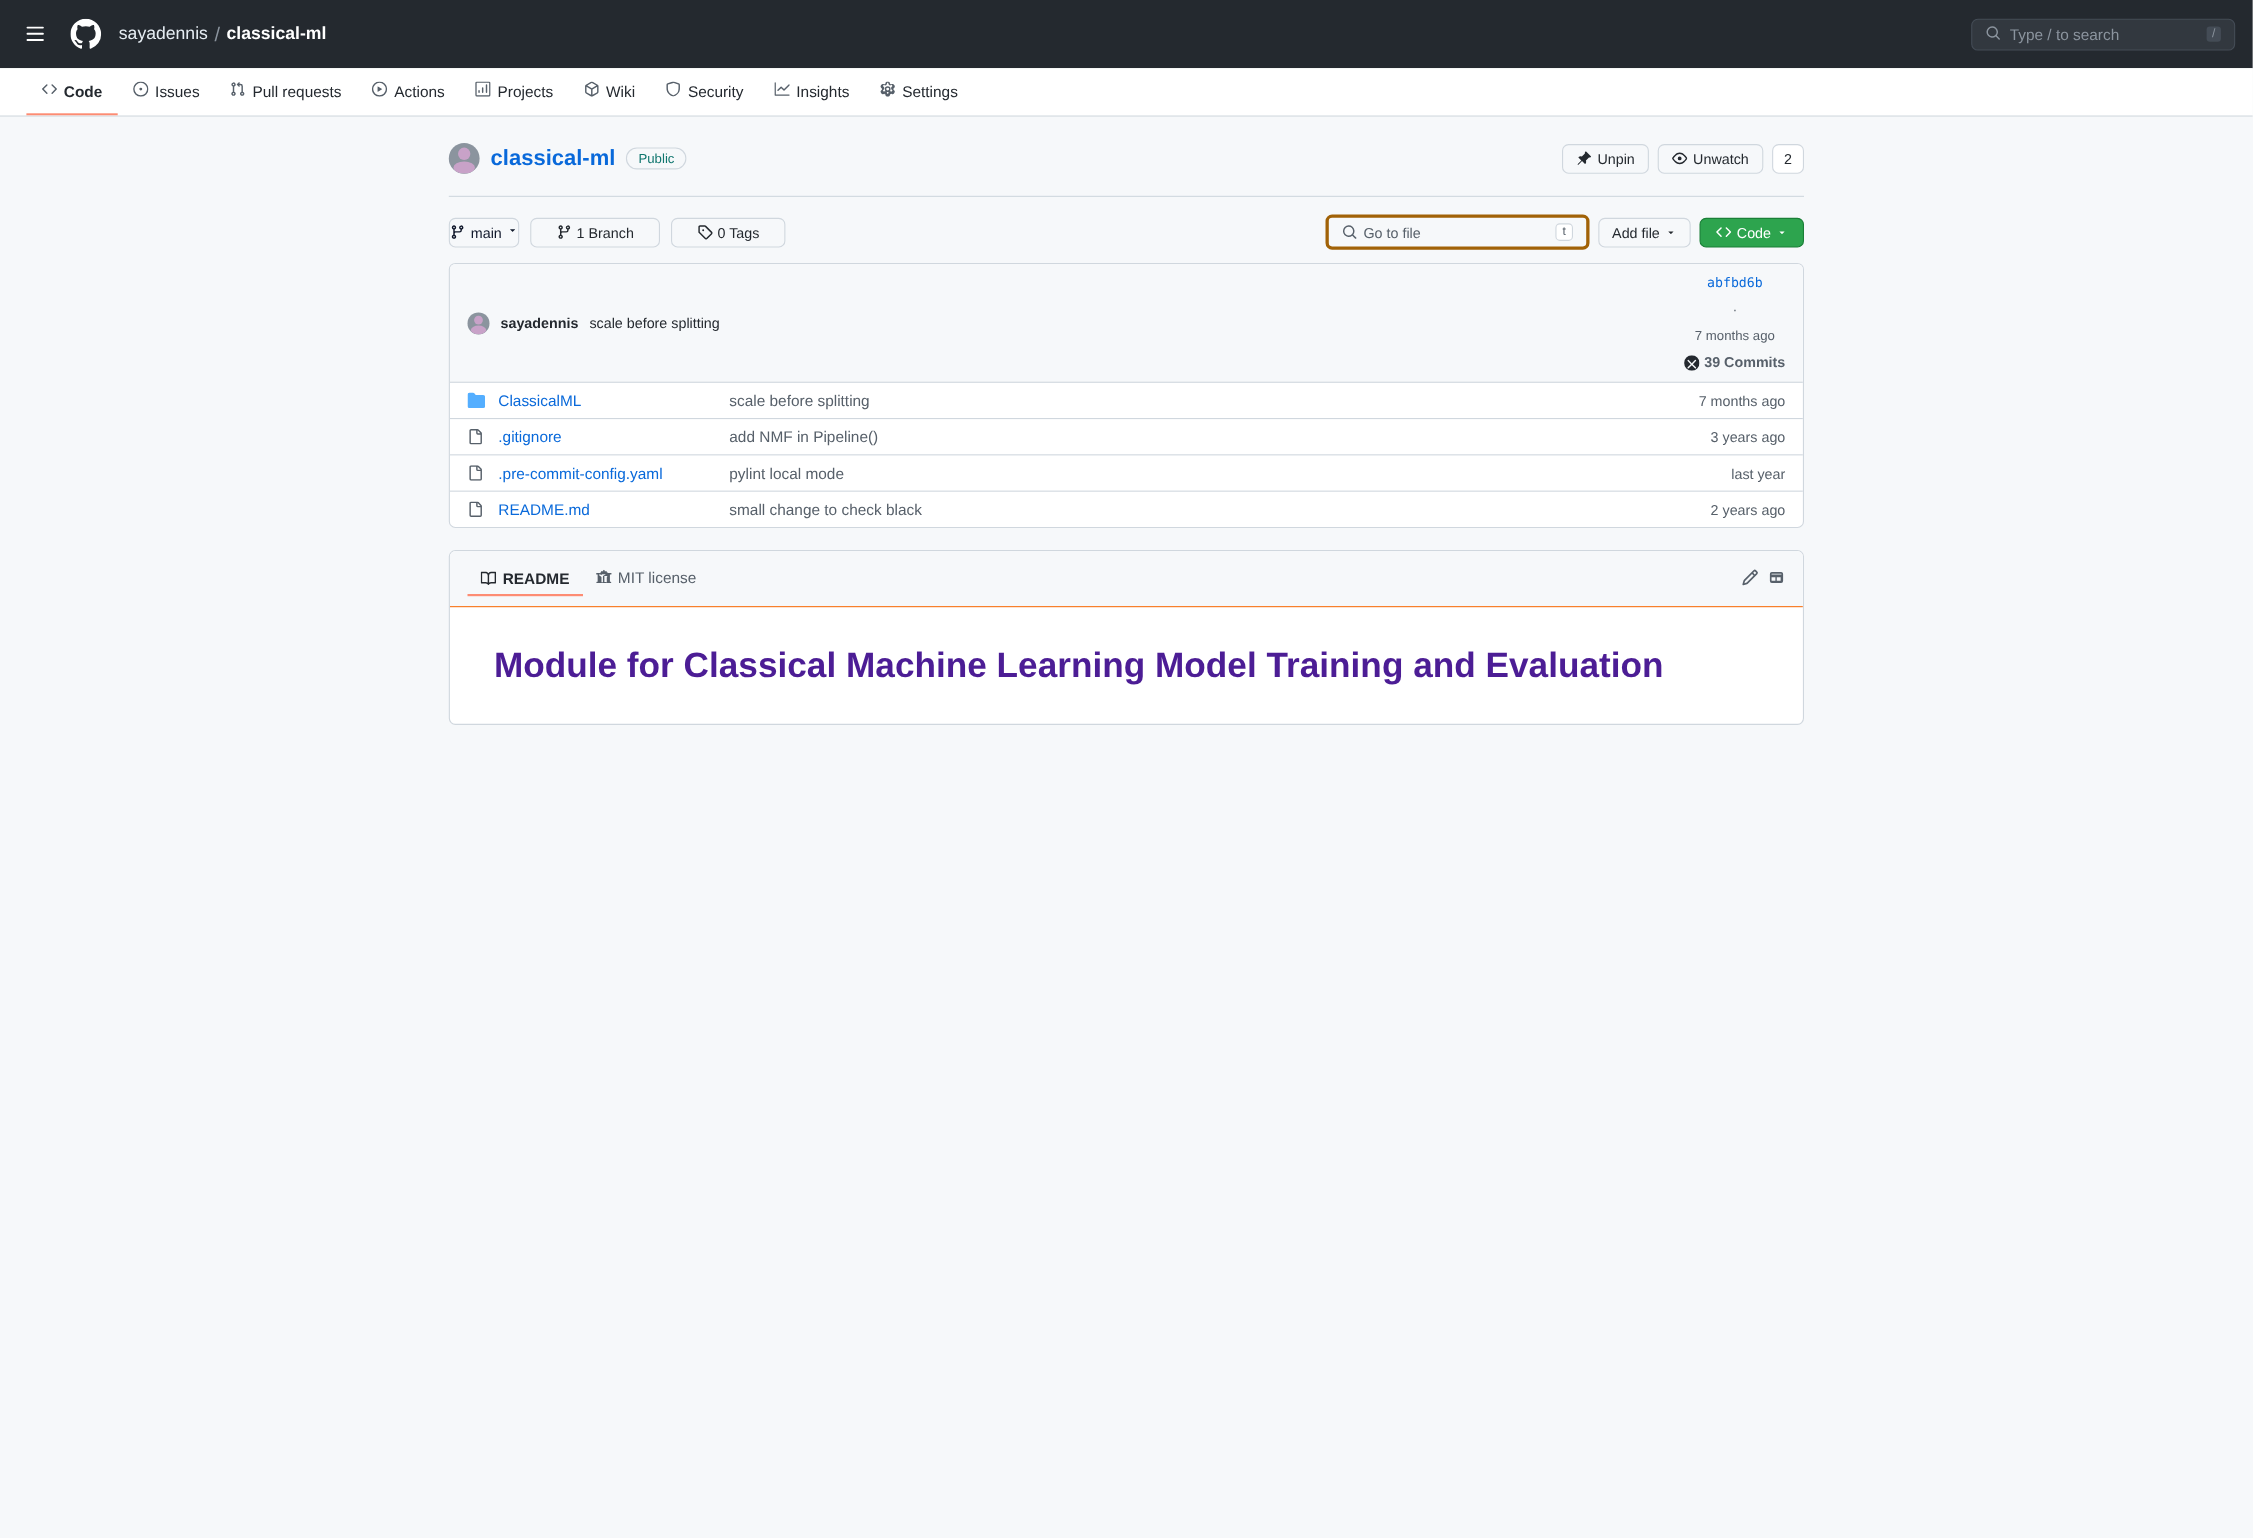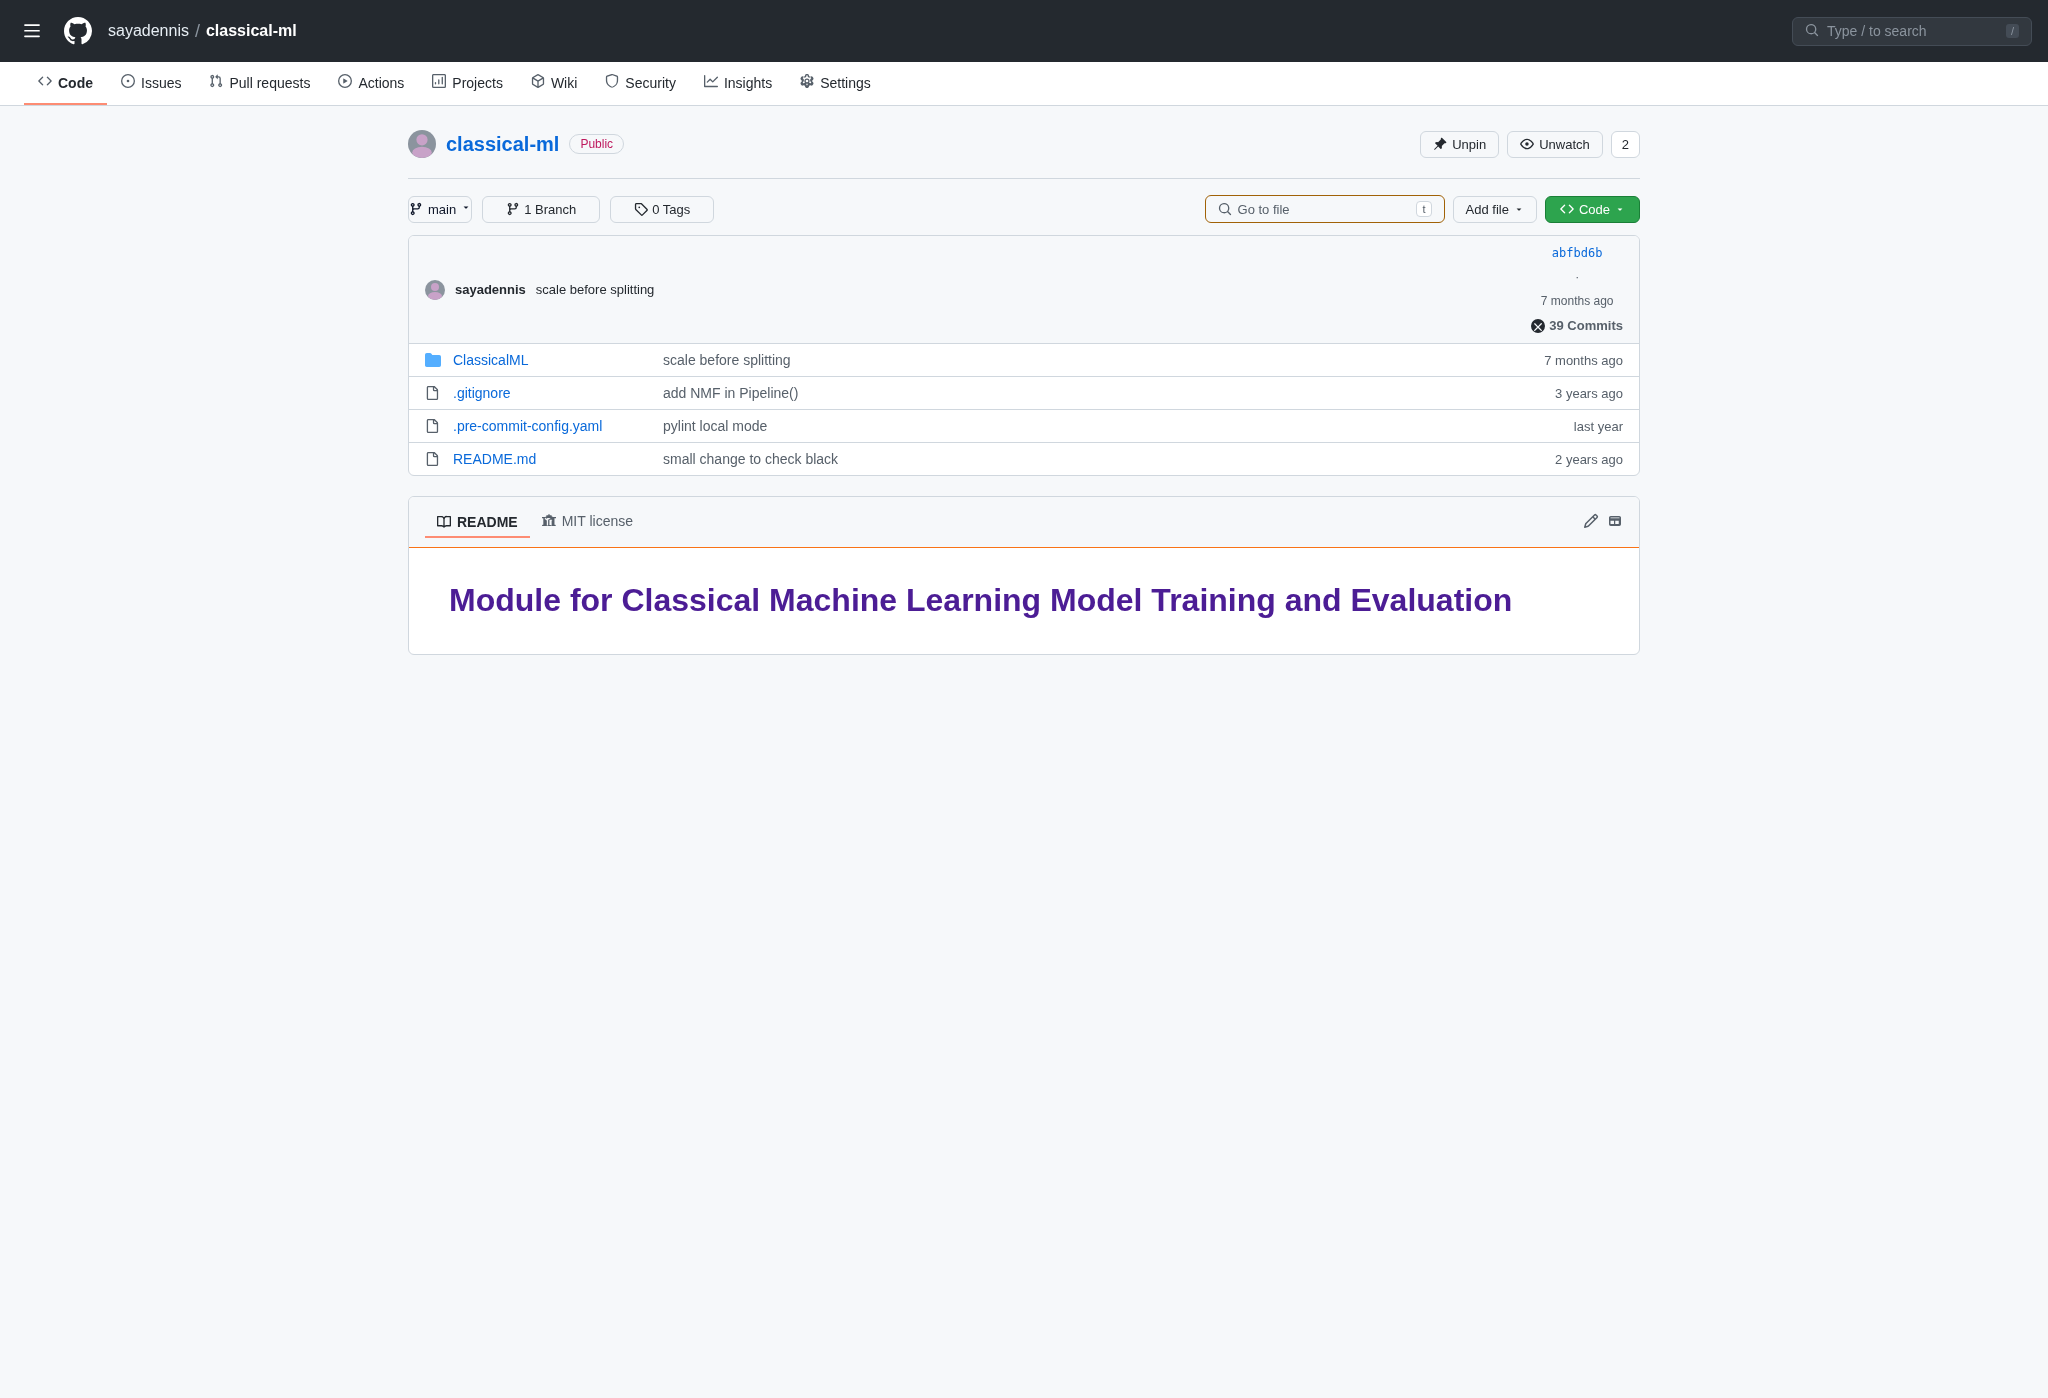--- a/index.html
+++ b/index.html
@@ -153,21 +153,21 @@
       font-size: 20px;
       font-weight: 600;
       color: #0969da;
       cursor: pointer;
     }
     .repo-header-left .public-badge {
       border: 1px solid #d0d7de;
       border-radius: 20px;
       padding: 2px 10px;
       font-size: 12px;
-      color: #be185d;
+      color: #0f766e;
       font-weight: 500;
     }
     .repo-header-right {
       display: flex;
       align-items: center;
       gap: 8px;
     }
     .btn {
       display: flex;
       align-items: center;
@@ -231,21 +231,21 @@
       cursor: pointer;
       padding: 5px 23px;
       border: 1px solid #d0d7de;
       border-radius: 6px;
       background: #f6f8fa;
     }
     .search-file-btn {
       display: flex;
       align-items: center;
       gap: 6px;
-      border: 1px solid #a16207;
+      border: 3px solid #a16207;
       border-radius: 6px;
       background: #f6f8fa;
       padding: 5px 12px;
       font-size: 13px;
       color: #57606a;
       cursor: pointer;
       min-width: 240px;
     }
     .search-file-btn .t-key {
       margin-left: auto;

